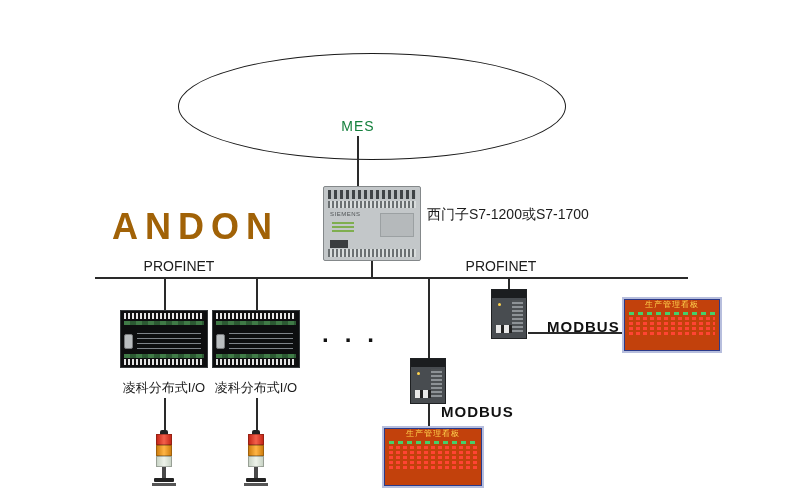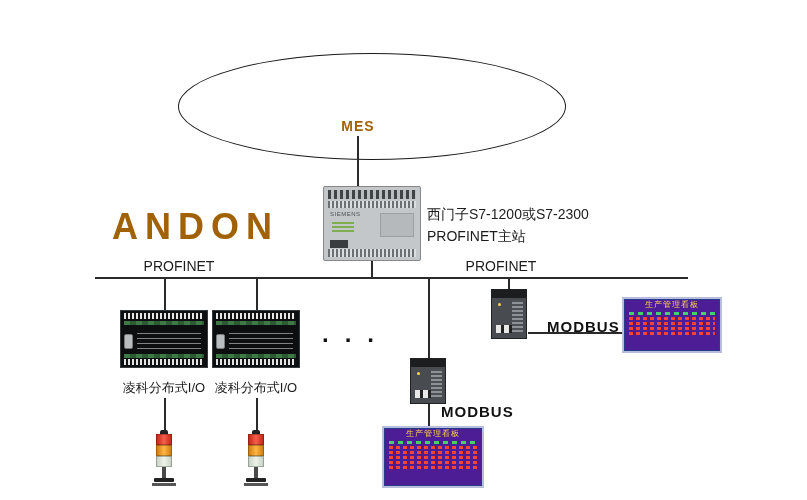--- a/index.html
+++ b/index.html
@@ -7,21 +7,21 @@
   .canvas { position:relative; width:807px; height:500px; background:#ffffff; overflow:hidden; }
 
   
   .vline { position:absolute; width:1.5px; background:#2a2a2a; }
   .hline { position:absolute; height:1.5px; background:#2a2a2a; }
 
   
   .ellipse { position:absolute; left:178px; top:53px; width:388px; height:107px;
              border:1.5px solid #1a1a1a; border-radius:50%; background:#fff; }
   .mes-label { position:absolute; left:328px; top:118px; width:60px; text-align:center;
-               font-size:14px; font-weight:bold; color:#a16207; letter-spacing:1px; }
+               font-size:14px; font-weight:normal; color:#15803d; letter-spacing:1px; }
 
   
   .andon { position:absolute; left:112px; top:206px; font-size:36px; font-weight:bold;
            letter-spacing:7px; color:#a16207; }
 
   
   .plc { position:absolute; left:323px; top:186px; width:98px; height:75px;
          background:#c3c7c9; border:1px solid #84888a; border-radius:2px; }
   .plc-vents-top { position:absolute; top:3px; left:4px; right:4px; height:9px;
          background:repeating-linear-gradient(90deg,#3f4346 0 3px,#b9bdbf 3px 6px); }
@@ -90,21 +90,21 @@
          background:repeating-linear-gradient(0deg,#8d9296 0 2px,#4d5154 2px 4px); }
   .gw-ports { position:absolute; left:4px; bottom:5px; width:16px; height:8px;
          background:repeating-linear-gradient(90deg,#e8e8e8 0 5px,#222 5px 8px); }
   .gw-led { position:absolute; left:6px; top:13px; width:3px; height:3px; background:#ffd34d; border-radius:50%; }
 
   .modbus-label { position:absolute; font-size:15px; font-weight:bold; color:#111; letter-spacing:1px; }
   #modbus1 { left:547px; top:318px; }
   #modbus2 { left:441px; top:403px; }
 
   
-  .board { position:absolute; background:#4c1d95; border:2px solid #b7bedd;
+  .board { position:absolute; background:#c2410c; border:2px solid #b7bedd;
            box-shadow:inset 0 0 0 1px #2a3a8a; }
   #board1 { left:622px; top:297px; width:100px; height:56px; }
   #board2 { left:382px; top:426px; width:102px; height:62px; }
   .board-title { text-align:center; color:#ffd34d; font-size:8px; line-height:12px;
                  letter-spacing:1px; white-space:nowrap; overflow:hidden; }
   .board-hdr { height:3px; margin:1px 5px;
                background:repeating-linear-gradient(90deg,#45d06a 0 5px,rgba(0,0,0,0) 5px 9px); }
   .board-row { height:3px; margin:2px 5px;
                background:repeating-linear-gradient(90deg,#ff4433 0 4px,rgba(0,0,0,0) 4px 7px); }
 </style>
@@ -122,22 +122,21 @@
   <div class="plc">
     <div class="plc-vents-top"></div>
     <div class="plc-term-top"></div>
     <div class="plc-brand">SIEMENS</div>
     <div class="plc-leds"></div>
     <div class="plc-door"></div>
     <div class="plc-ports"></div>
     <div class="plc-term-bot"></div>
   </div>
   <div class="plc-caption">
-    <div>西门子S7-1200或S7-2300</div>
-    <div>PROFINET主站</div>
+    <div>西门子S7-1200或S7-1700</div>
   </div>
 
   <div class="vline" style="left:371px; top:261px; height:17px;"></div>
   <div class="hline" style="left:95px; top:277px; width:593px;"></div>
   <div class="profinet-left">PROFINET</div>
   <div class="profinet-right">PROFINET</div>
 
   <div class="vline" style="left:164px; top:277px; height:33px;"></div>
   <div class="vline" style="left:256px; top:277px; height:33px;"></div>
 

